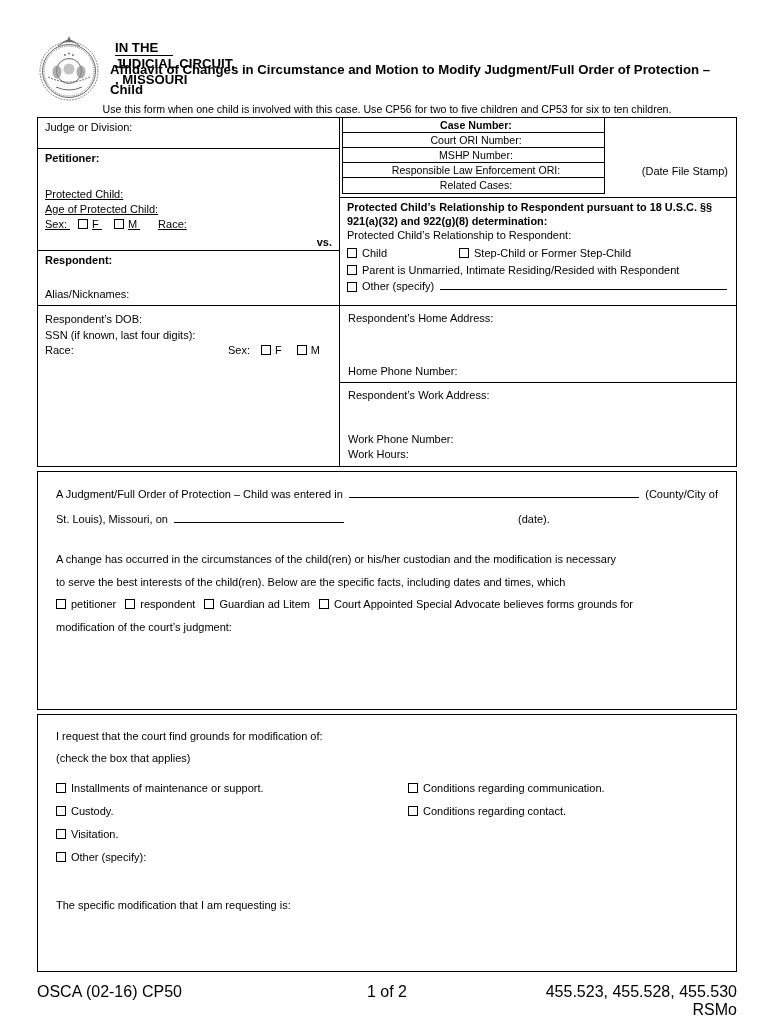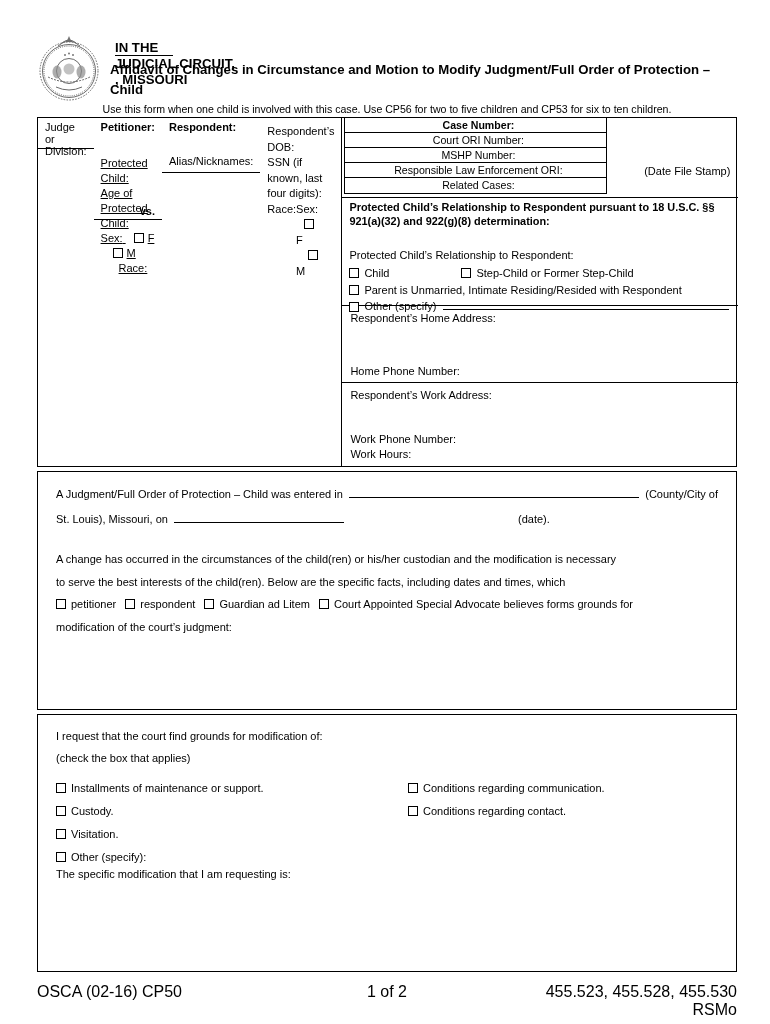--- a/index.html
+++ b/index.html
@@ -14,42 +14,42 @@
   .seal { position:absolute; left:36px; top:33px; width:66px; height:70px; }
   .titles { position:absolute; left:110px; top:40px; width:624px; }
   .title-row1 { display:flex; align-items:baseline; font-weight:bold; font-size:13.2px; white-space:nowrap; height:20px;flex-direction:column; }
   .t-blank1 { display:inline-block; width:58px; border-bottom:1.6px solid #000; height:12px; margin:0 4px; }
   .t-blank2 { flex:1; border-bottom:1.6px solid #000; height:12px; margin-left:5px; }
   .title-row2 { font-weight:bold; font-size:13.2px; line-height:20px; }
   .instruction { position:absolute; top:103px; left:37px; width:700px; text-align:center; font-size:10.6px; }
 
   
   .top-table { position:absolute; top:117px; left:37px; width:700px; height:350px; border:1.5px solid #000; display:flex; }
-  .col-left { width:308px; border-right:1.5px solid #000; display:flex; flex-direction:row; }
+  .col-left { width:308px; border-right:1.5px solid #000; display:flex; flex-direction:column; }
   .col-right { flex:1; display:flex; flex-direction:column; }
   .cell { padding:3px 7px; }
   .c1 { height:31px; border-bottom:1.5px solid #000; }
   .c2 { height:102px; border-bottom:1.5px solid #000; position:relative; }
   .c3 { height:55px; border-bottom:1.5px solid #000; display:flex; flex-direction:column; justify-content:space-between; padding-bottom:5px; }
   .c4 { flex:1; padding-top:6px; }
   .bold { font-weight:bold; }
   .pc-block { margin-top:23px; line-height:15px;text-decoration:underline; }
   .vs { position:absolute; right:7px; bottom:2px; font-weight:bold; }
   .c4 .line { line-height:15.5px; }
   .race-sex { display:flex; justify-content:space-between; padding-right:12px; }
 
   .r1 { height:79px; position:relative; }
   .case-box { position:absolute; left:2px; top:0; width:263px; border:1.5px solid #000; border-top:none; }
   .case-row { height:15px; line-height:14px; padding-left:5px; font-size:10.6px; border-bottom:1px solid #000;text-align:center; }
   .case-row:last-child { border-bottom:none; }
   .date-stamp { position:absolute; right:8px; top:47px; font-size:11px; }
 
   .r2 { height:109px; border-top:1.5px solid #000; border-bottom:1.5px solid #000; padding:3px 7px; }
   .rel-header { font-weight:bold; font-size:10.9px; line-height:13.5px; width:382px; }
-  .rel-label { margin-top:21px; margin-bottom:3px; }
+  .rel-label { margin-top:1px; margin-bottom:3px; }
   .rel-row { height:17px; display:flex; align-items:center; }
   .rel-first { width:112px; display:flex; align-items:center; }
   .rel-other-row { height:17px; display:flex; align-items:baseline; }
   .rel-other-blank { flex:1; border-bottom:1px solid #000; height:12px; margin-left:6px; margin-right:2px; }
 
   .r3 { height:77px; border-bottom:1.2px solid #000; padding:6px 8px 5px 8px; display:flex; flex-direction:column; justify-content:space-between; }
   .r4 { flex:1; padding:6px 8px 4px 8px; display:flex; flex-direction:column; justify-content:space-between; }
   .r4 .stack { line-height:15px; }
 
   
@@ -66,21 +66,21 @@
   .fill-line2 .tail { flex:1; }
   .change-para { margin-top:16px; line-height:22.5px; }
 
   
   .box3 { position:absolute; top:714px; left:37px; width:700px; height:258px; border:1.5px solid #000; padding:10px 18px; }
   .intro { line-height:22px; }
   .opt-grid { margin-top:7px; }
   .opt-row { display:flex; height:23px; align-items:center; }
   .opt-left { width:352px; display:flex; align-items:center; }
   .opt-right { display:flex; align-items:center; }
-  .specific { }
+  .specific { margin-top:31px; }
 
   
   .footer { position:absolute; top:983px; left:37px; width:700px; display:flex; font-size:16px; }
   .footer .f-left { flex:1; text-align:left; }
   .footer .f-center { flex:1; text-align:center; }
   .footer .f-right { flex:1; text-align:right; }
 </style>
 </head>
 <body>
 

